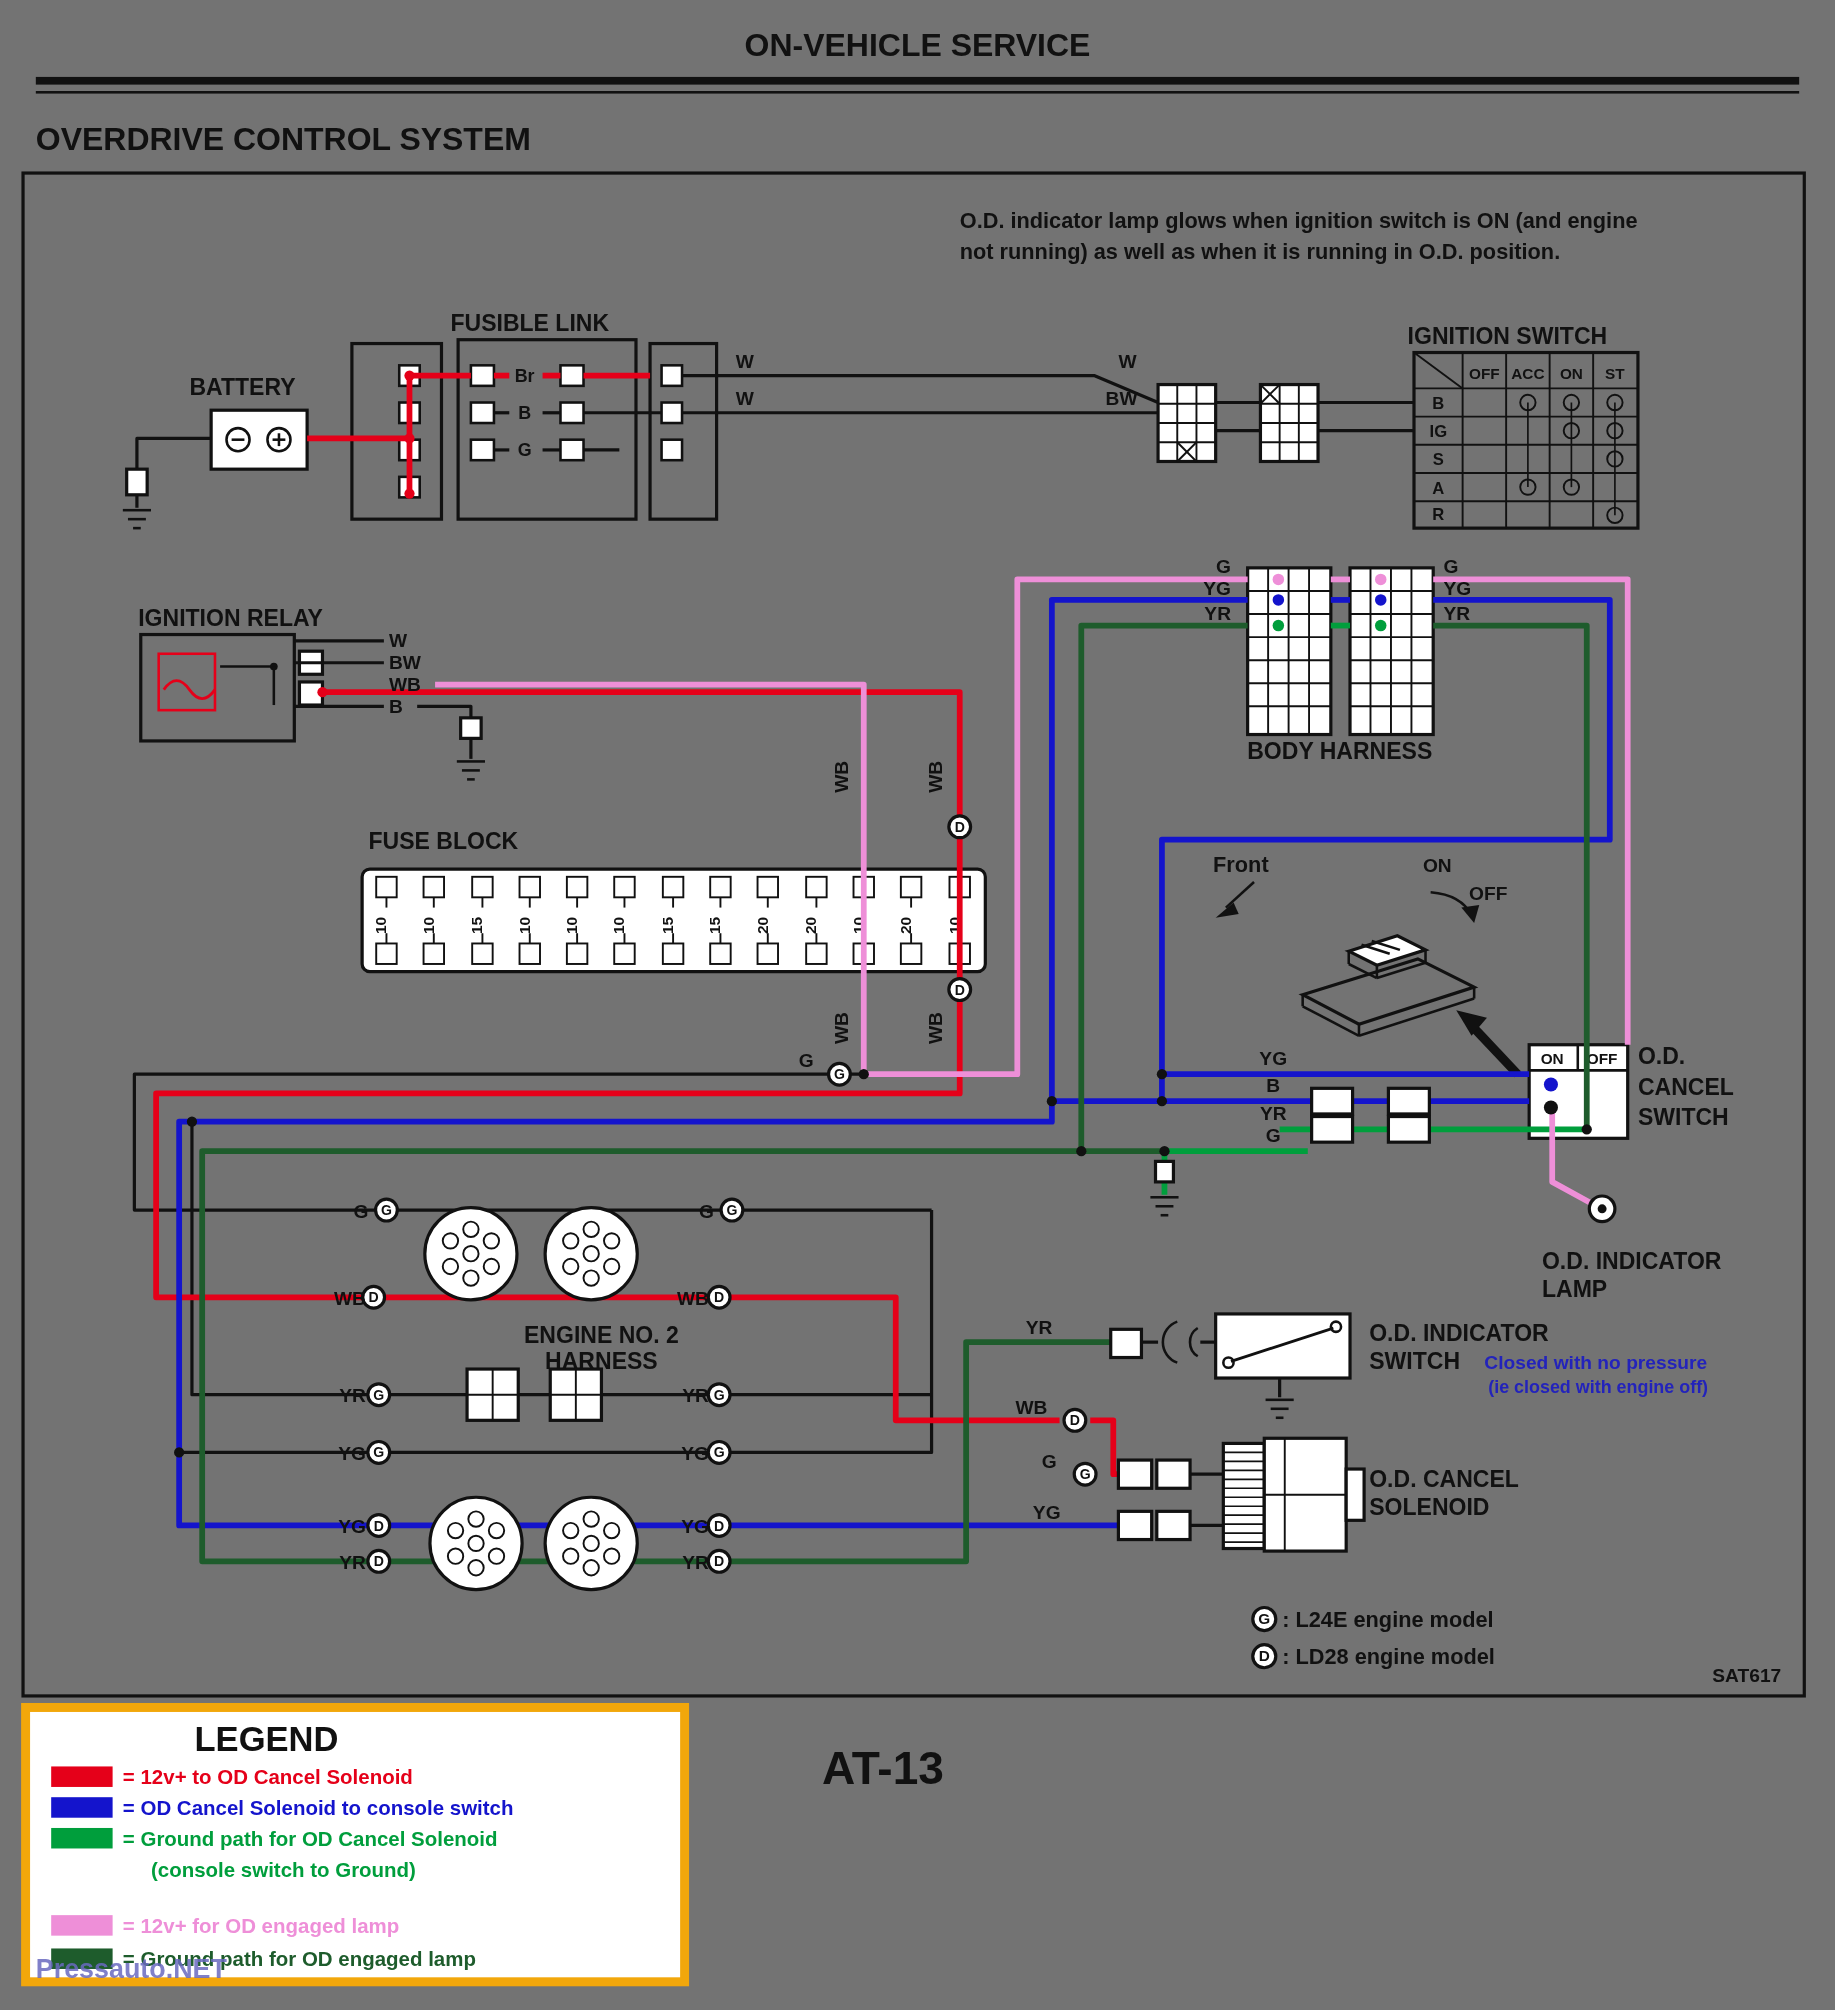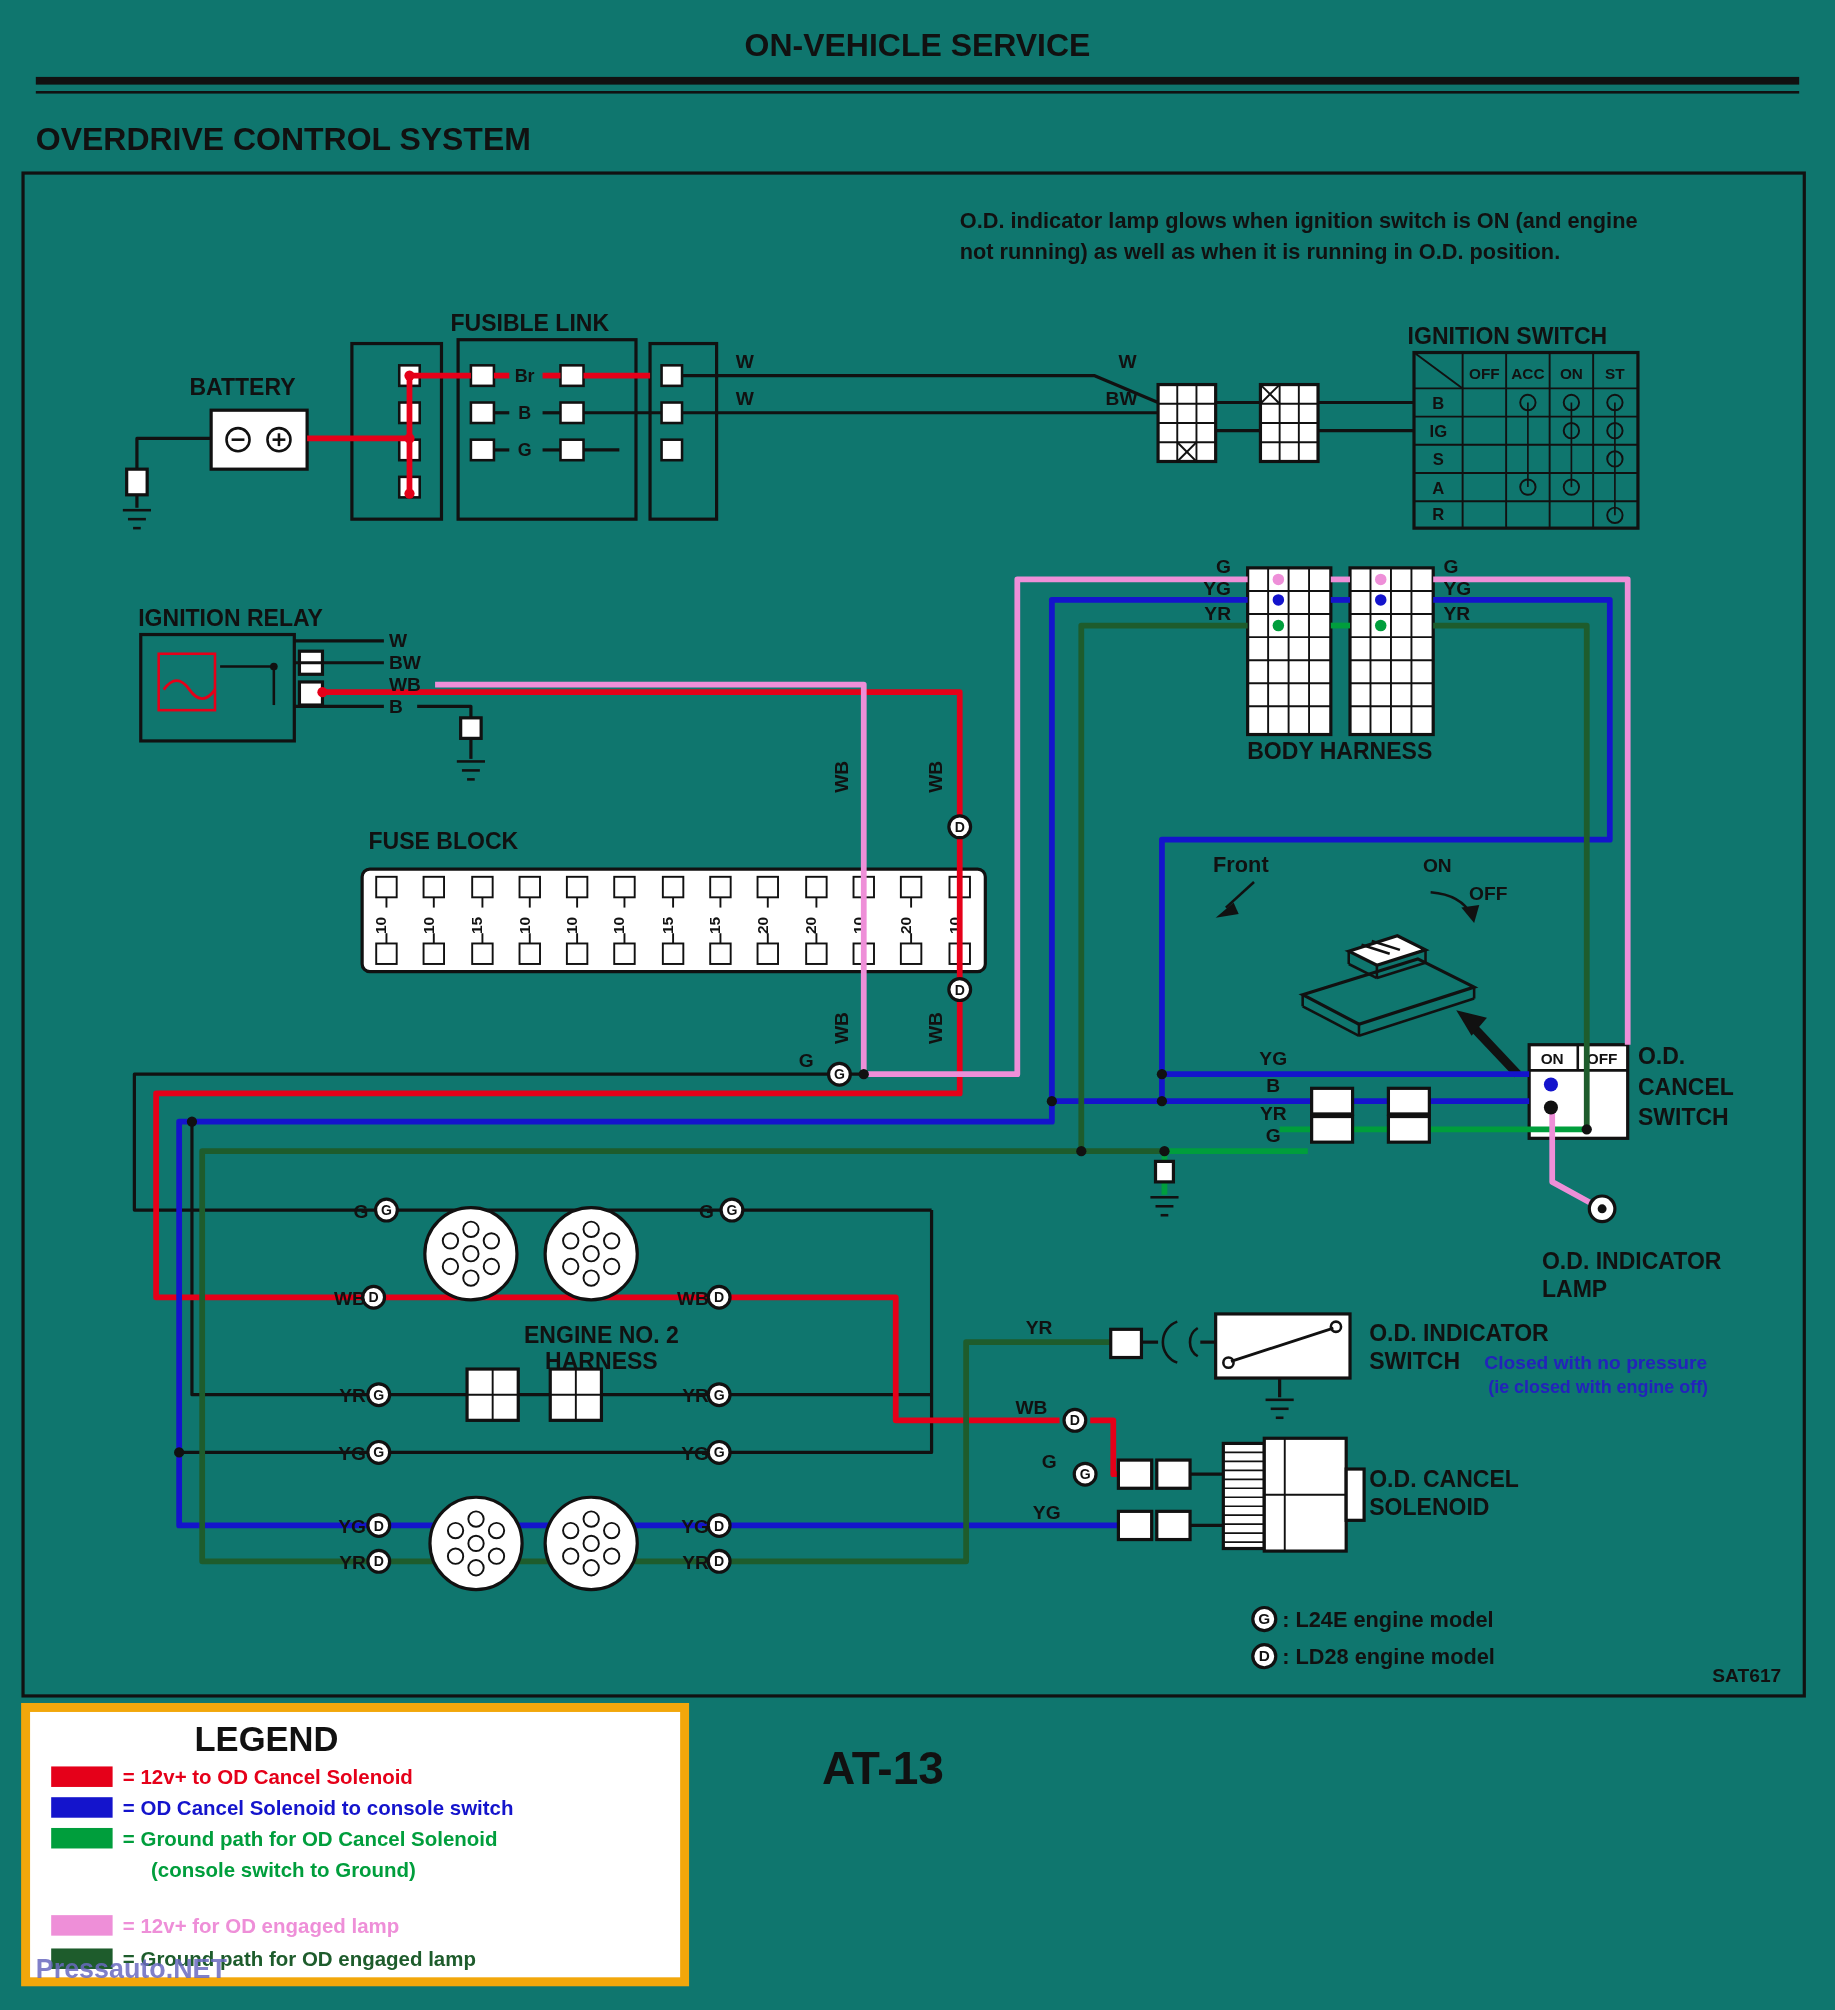--- a/index.html
+++ b/index.html
@@ -1,16 +1,16 @@
 <!DOCTYPE html>
 <html><head>
 <meta charset="utf-8">
 <style>
   html,body{margin:0;padding:0;background:#e8e8e4;}
-  .stage{position:relative;width:1835px;height:2010px;background:#0f766e;overflow:hidden;}
+  .stage{position:relative;width:1835px;height:2010px;background:#737373;overflow:hidden;}
   svg{display:block;}
   .t{font-family:"Liberation Sans","DejaVu Sans",sans-serif;font-weight:bold;fill:#111;}
   .tn{font-family:"Liberation Sans","DejaVu Sans",sans-serif;font-weight:bold;}
   .t36{font-size:36px}.t27{font-size:27px}.t25{font-size:25px}.t21{font-size:21px}
   .t18{font-size:18px}.t17{font-size:17px}.t16{font-size:16px}.t15{font-size:15px}
   .t14{font-size:14px}.t13{font-size:13px}.t12{font-size:12px}.t11{font-size:11px}
   .w{fill:none;stroke-linecap:butt;stroke-linejoin:round;}
   .kb{stroke:#111;stroke-width:2.5}
   .kr{stroke:#e50019;stroke-width:4.5}
   .kbl{stroke:#1414cc;stroke-width:4.5}

